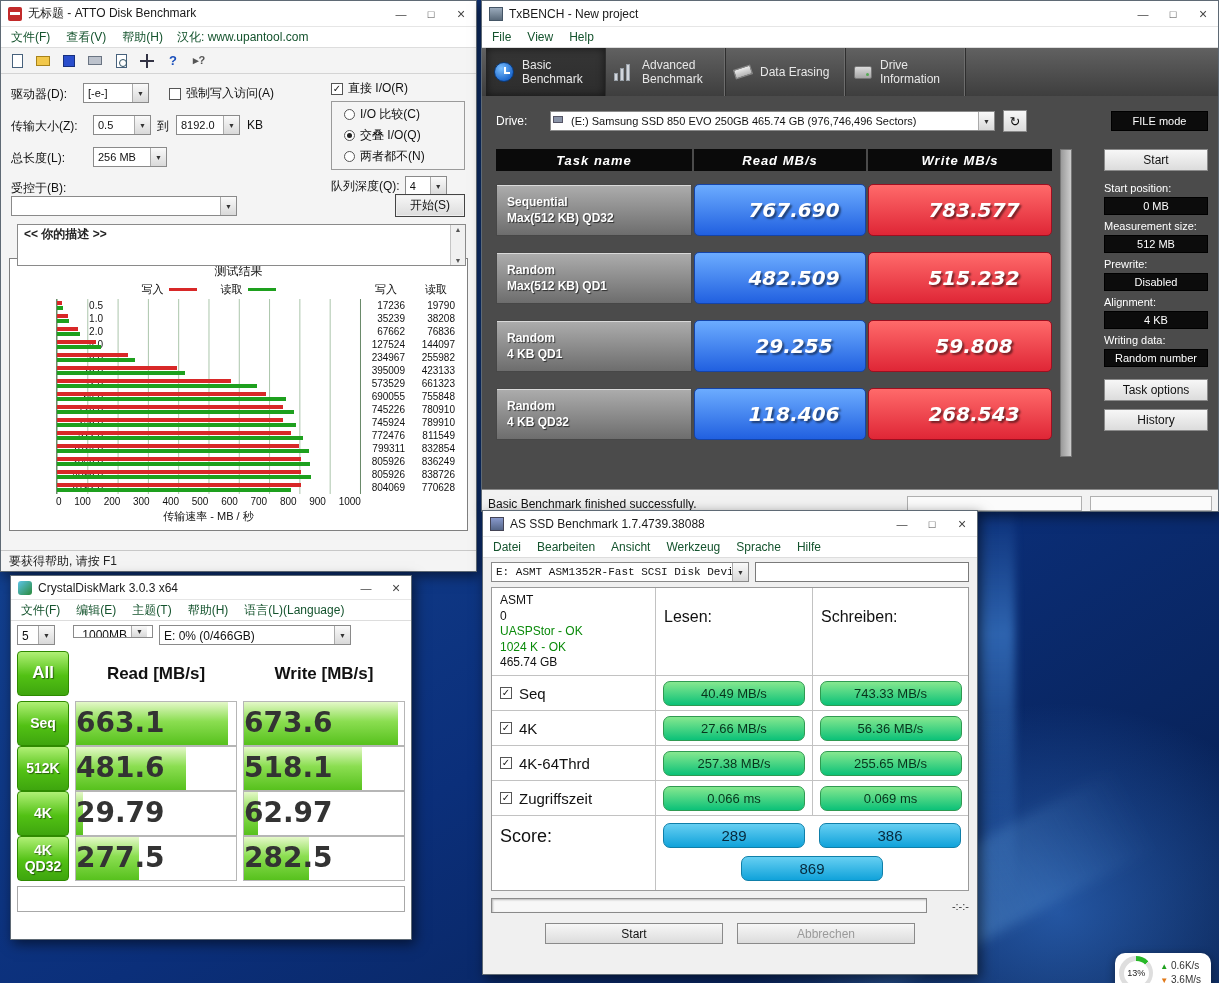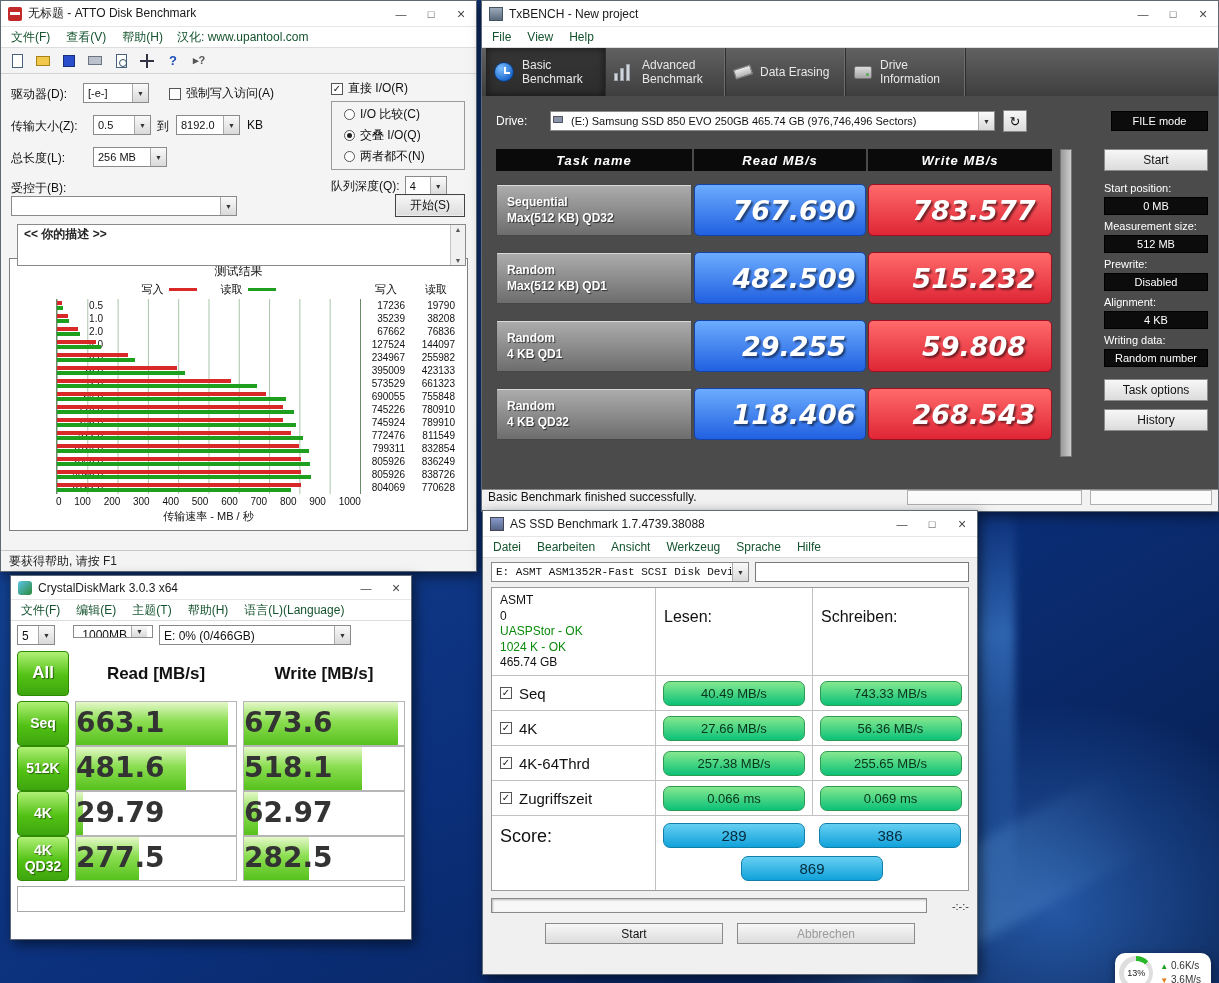--- a/index.html
+++ b/index.html
@@ -115,31 +115,31 @@
   .b-refresh{width:24px;height:22px;font-size:13px;}
   .filemode{margin-left:auto;width:97px;height:20px;background:#0c0c0c;border:1px solid #000;color:#fff;font-size:11px;display:flex;align-items:center;justify-content:center;}
   .tx-main{display:flex;margin-top:17px;flex:1;}
   .tx-table{width:556px;flex:none;}
   .tx-thead{display:flex;gap:2px;}
   .th{background:#0a0a0a;color:#fff;font-size:13px;font-weight:bold;font-style:italic;height:22px;display:flex;align-items:center;justify-content:center;letter-spacing:1px;}
   .th.c1{width:196px;} .th.c2{width:172px;} .th.c3{width:184px;}
   .tx-rows{margin-top:13px;display:flex;flex-direction:column;gap:16px;}
   .tx-row{display:flex;gap:2px;height:52px;justify-content:flex-end;}
   .task{width:196px;background:linear-gradient(#adadad,#6d6d6d);border:1px solid #474747;box-shadow:inset 0 1px 0 rgba(255,255,255,.55);color:#fff;font-weight:bold;font-size:12px;padding:9px 10px;line-height:1.35;text-shadow:1px 1px 1px rgba(0,0,0,.65);}
-  .val{border-radius:5px;display:flex;align-items:center;justify-content:center;color:#fff;font-size:27px;font-weight:bold;font-style:italic;font-family:"DejaVu Sans",sans-serif;text-shadow:2px 2px 2px rgba(0,0,0,.5);padding-left:28px;}
+  .val{border-radius:5px;display:flex;align-items:center;justify-content:center;color:#fff;font-size:20px;font-weight:bold;font-style:italic;font-family:"DejaVu Sans",sans-serif;text-shadow:2px 2px 2px rgba(0,0,0,.5);padding-left:28px;}
   .val.read{width:172px;background:linear-gradient(#6cacff,#2160e0);border:1px solid #1544a8;}
   .val.write{width:184px;background:linear-gradient(#ff6a6a,#df2636);border:1px solid #9e0f20;}
   .tx-scroll{width:12px;background:linear-gradient(90deg,#9a9a9a,#cdcdcd);border:1px solid #777;margin-left:8px;height:308px;flex:none;}
   .tx-panel{width:104px;margin-left:auto;font-size:11px;color:#fff;display:flex;flex-direction:column;flex:none;}
   .tx-panel .btn{width:100%;height:22px;}
   .b-txstart{margin-bottom:6px;}
   .plabel{margin:5px 0 3px;white-space:nowrap;}
   .pval{background:#0c0c0c;border:1px solid #000;color:#fff;height:18px;display:flex;align-items:center;justify-content:center;font-size:11px;}
   .b-taskopt{margin-top:12px;} .b-history{margin-top:8px;}
-  .tx-status{height:22px;background:#f2f2f2;border-top:1px solid #888;display:flex;align-items:flex-start;font-size:12px;color:#111;padding:0 6px;gap:8px;flex:none;}
+  .tx-status{height:22px;background:#f2f2f2;border-top:1px solid #888;display:flex;align-items:flex-end;font-size:12px;color:#111;padding:0 6px;gap:8px;flex:none;}
   .tx-status .msg{flex:1;}
   .sbox{border:1px solid #b0b0b0;background:#fbfbfb;height:15px;}
   .sbox.a{width:175px;} .sbox.b{width:122px;}
 
   
   #asssd{left:482px;top:510px;width:496px;height:465px;z-index:6;display:flex;flex-direction:column;background:#f0f0f0;}
   .as-ic{width:14px;height:14px;background:linear-gradient(#8899cc,#556688);flex:none;border:1px solid #445;}
   .as-selrow{display:flex;gap:6px;padding:4px 8px 3px;}
   .c-asdrive{width:258px;flex:none;}
   .c-asdrive .ctext{font-family:"Liberation Mono",monospace;font-size:11px;}

